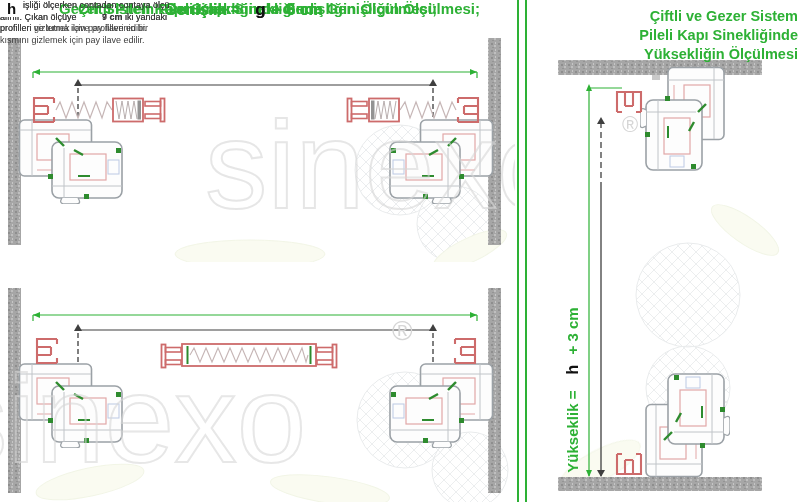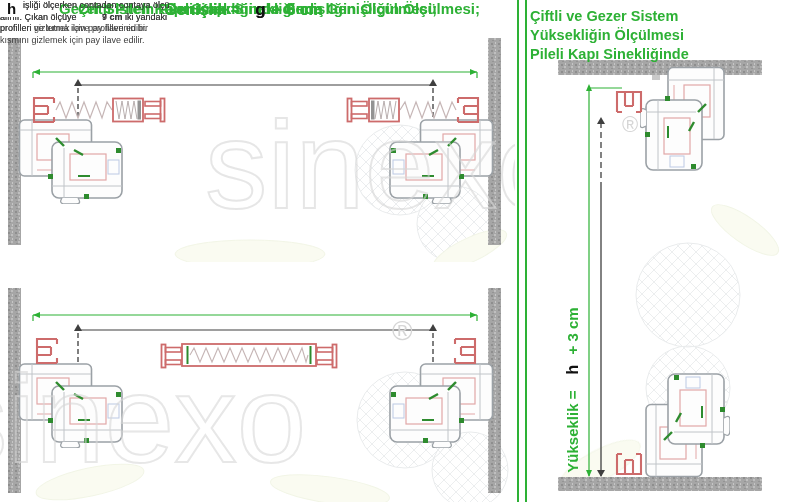--- a/index.html
+++ b/index.html
@@ -9,21 +9,21 @@
   .green{color:#2db135;}
   .panel-title{width:515px;text-align:center;font-size:15px;font-weight:700;color:#2db135;}
   .formula{width:515px;display:flex;justify-content:center;align-items:baseline;
            font-size:16px;font-weight:700;transform:translateX(-14px);}
   .formula .f-var{color:#111;margin:0 7px 0 15px;font-size:17px;}
   .dim-label{background:#fff;padding:0 7px;font-size:15px;font-weight:700;color:#111;line-height:17px;}
   .note{width:176px;font-size:9px;line-height:1.3;color:#3c3c3c;}
   .note b{font-weight:700;padding-left:23px;}
   .divider{left:517px;top:0;width:6px;height:502px;
            border-left:2px solid #2db135;border-right:2px solid #2db135;}
-  .right-title{left:530px;top:7px;width:268px;text-align:left;
+  .right-title{left:530px;top:7px;width:268px;text-align:right;
                font-size:14.5px;font-weight:700;color:#2db135;line-height:1.32;}
   .v-formula{left:573px;top:390px;transform:translate(-50%,-50%) rotate(-90deg);
              white-space:nowrap;font-size:15px;font-weight:700;}
   .v-formula .f-var{color:#111;margin:0 6px 0 12px;font-size:16px;}
   svg{display:block;}
   text.wm{font-family:"Liberation Sans",sans-serif;}
 </style>
 </head>
 <body>
 
@@ -215,22 +215,22 @@
     <span class="f-var">g</span>
     <span class="green">+ 6 cm</span>
   </div>
   <div class="abs dim-label" style="left:214;top:321">g</div>
   <div class="abs note" style="left:187;top:383">
     <span>* Genişliği ölçerken contadan contaya ölçü alınır. Çıkan ölçüye </span><b>9 cm</b><span> iki yandaki profilleri gizlemek için pay ilave edilir.</span>
   </div>
 
   <div class="abs right-title">
     <div>Çiftli ve Gezer Sistem</div>
+    <div>Pileli Kapı Sinekliğinde</div>
     <div>Yüksekliğin Ölçülmesi</div>
-    <div>Pileli Kapı Sinekliğinde</div>
   </div>
   <div class="abs v-formula">
     <span class="green">Yükseklik =</span>
     <span class="f-var">h</span>
     <span class="green">+ 3 cm</span>
   </div>
   <div class="abs dim-label" style="left:592;top:319">h</div>
 
 </div>
 

